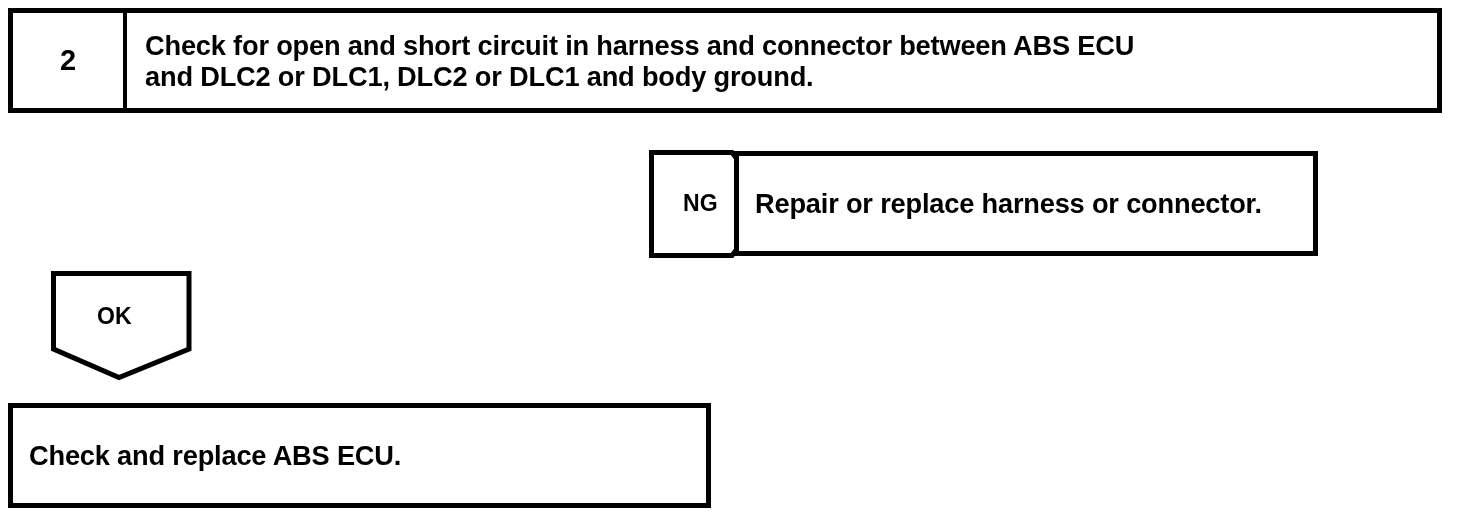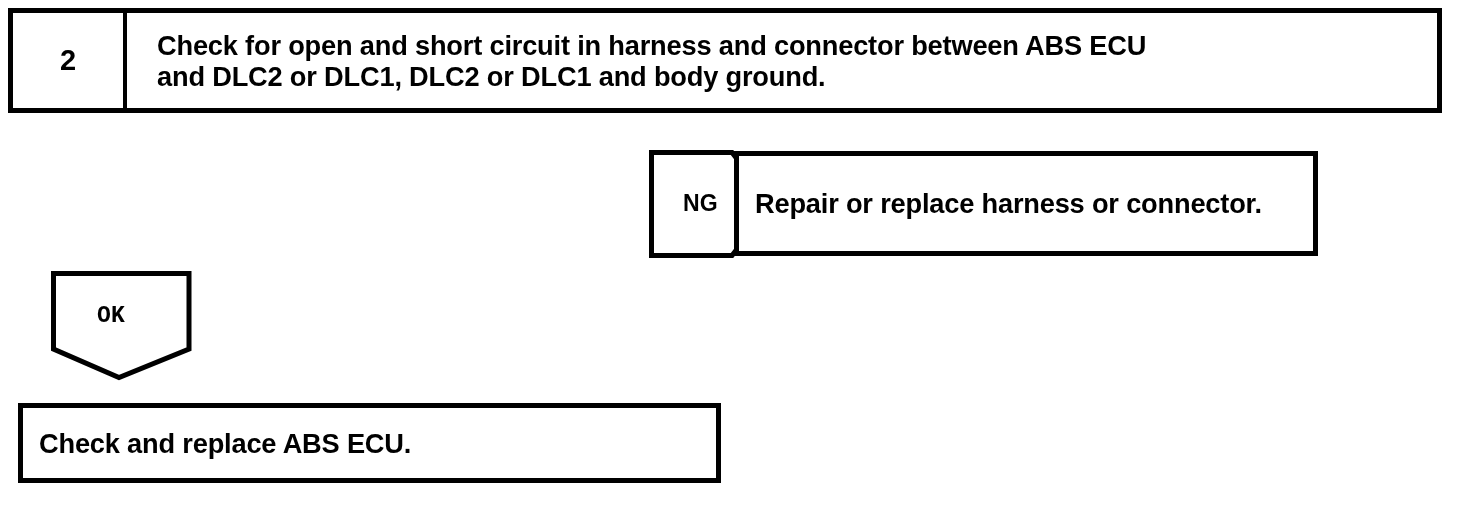--- a/index.html
+++ b/index.html
@@ -44,21 +44,21 @@
     font-size: 29px;
     font-weight: bold;
     color: #000000;
     letter-spacing: 0px;
     line-height: 1;
   }
   .step-desc-cell {
     flex: 1 1 auto;
     display: flex;
     align-items: center;
-    padding-left: 30px;
+    padding-left: 18px;
     padding-right: 10px;
   }
   .step-desc-text {
     font-size: 28.5px;
     font-weight: bold;
     color: #000000;
     line-height: 31px;
     letter-spacing: -0.2px;
     transform: scaleX(0.955);
     transform-origin: left center;
@@ -127,26 +127,26 @@
     </svg>
     <span class="marker-label" style="left:34px; top:41px;">NG</span>
   </div>
 
   <div class="node-box" style="left:734px; top:151px; width:584px; height:105px;">
     <div class="action-inner">
       <span class="action-text">Repair or replace harness or connector.</span>
     </div>
   </div>
 
-  <div class="marker" style="left:6px; top:271px; width:142px; height:110px;font-family:Liberation Mono, monospace;">
+  <div class="marker" style="left:6px; top:271px; width:142px; height:110px;">
     <svg width="142" height="110" viewBox="0 0 142 110">
       <polygon points="2.5,2.5 138,2.5 138,78 68,106.5 2.5,78" fill="#ffffff" stroke="#000000" stroke-width="5" stroke-linejoin="miter"></polygon>
     </svg>
     <span class="marker-label" style="left:46px; top:33px;">OK</span>
   </div>
 
-  <div class="node-box" style="left:18px; top:403px; width:703px; height:80px;">
+  <div class="node-box" style="left:8px; top:403px; width:703px; height:105px;">
     <div class="action-inner">
       <span class="action-text">Check and replace ABS ECU.</span>
     </div>
   </div>
 
 </div>
 
 </body></html>

